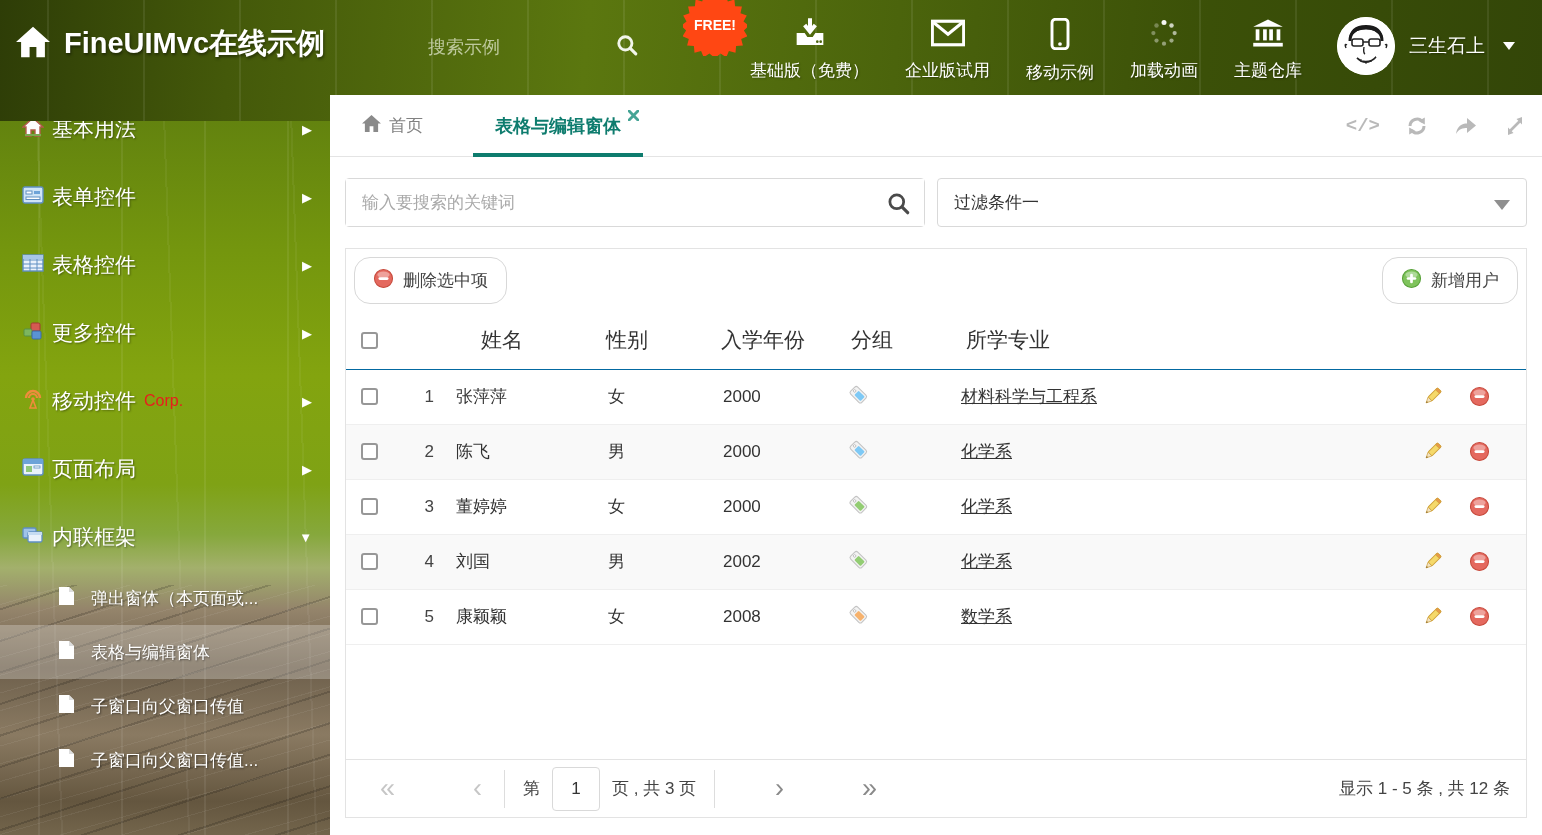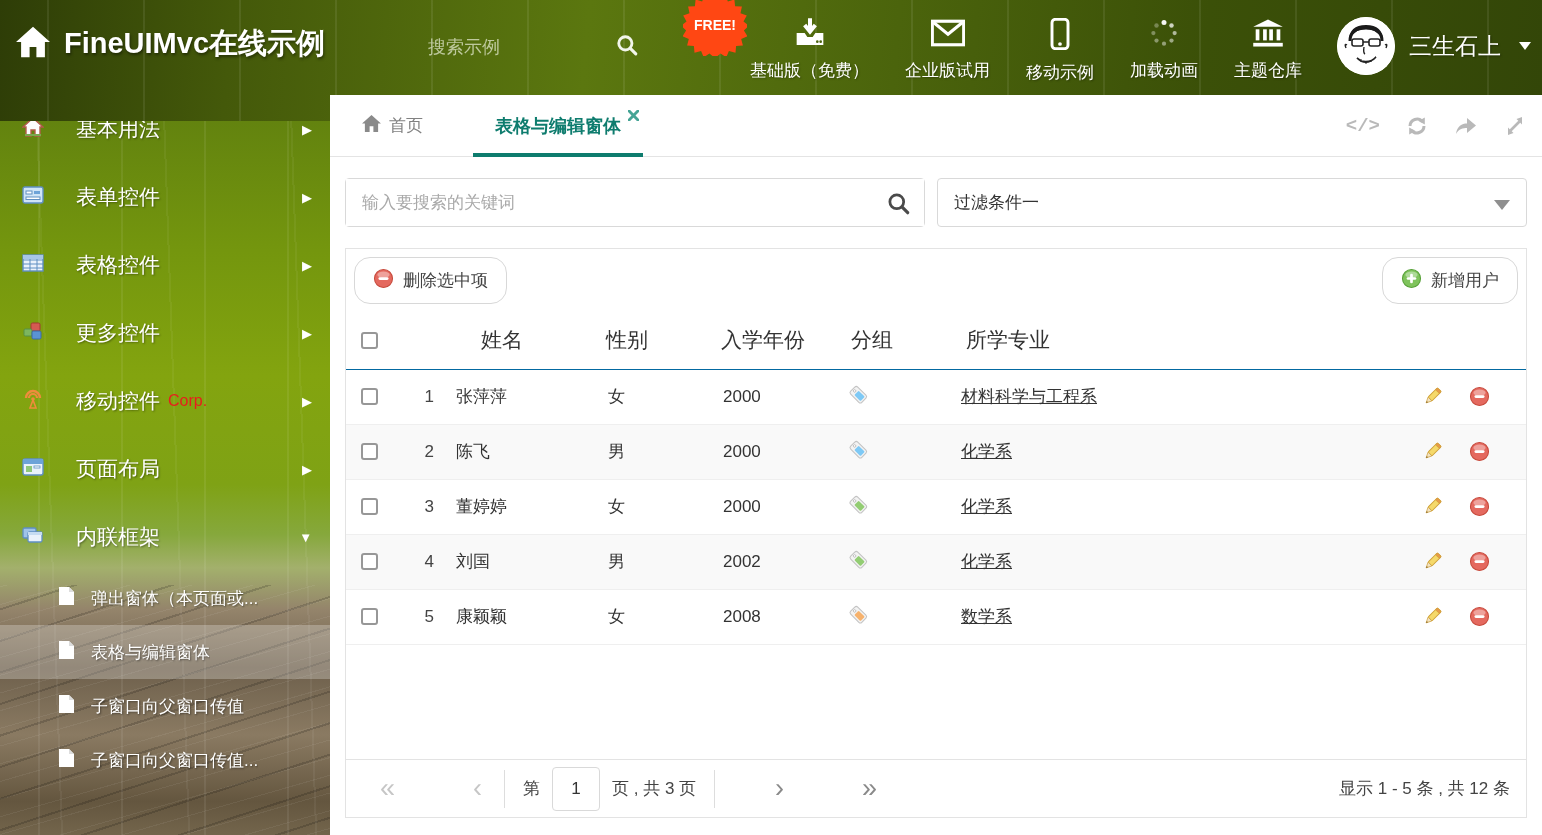--- a/index.html
+++ b/index.html
@@ -32,28 +32,28 @@
   .hdr-search { position:absolute; left:428px; top:28px; width:215px; height:38px; z-index:2; display:flex; align-items:center; }
   .hdr-search input { background:transparent; border:none; outline:none; width:160px;
     font-size:18px; color:rgba(255,255,255,.85); font-family:inherit; }
   .hdr-search input::placeholder { color:rgba(225,232,205,.75); }
   .free-badge { position:absolute; left:683px; top:-8px; width:64px; height:64px; z-index:3; }
   .hdr-nav { position:absolute; left:732px; top:18px; display:flex; align-items:flex-start; z-index:2; }
   .hdr-nav-item { display:flex; flex-direction:column; align-items:center; gap:7px; padding:0 18px; cursor:pointer; }
   .hdr-nav-item .lbl { color:#fff; font-size:17px; white-space:nowrap; text-shadow:1px 1px 2px rgba(0,0,0,.35); }
   .hdr-user { position:absolute; left:1337px; top:17px; display:flex; align-items:center; gap:14px; z-index:2; cursor:pointer; }
   .avatar { width:58px; height:58px; border-radius:50%; background:#fff; overflow:hidden; }
-  .hdr-user .uname { color:#fff; font-size:23px; text-shadow:1px 1px 2px rgba(0,0,0,.35); }
+  .hdr-user .uname { color:#fff; font-size:19px; text-shadow:1px 1px 2px rgba(0,0,0,.35); }
   .caret-down-sm { display:inline-block; width:0; height:0; border-left:6px solid transparent;
     border-right:6px solid transparent; border-top:8px solid #fff; margin-left:4px; }
 
   
   .sidebar { position:absolute; left:0; top:95px; width:330px; bottom:0; z-index:4; }
   .nav-item { height:68px; display:flex; align-items:center; padding:0 18px 0 22px; cursor:pointer; position:relative; }
-  .nav-item .txt { color:#fff; font-size:21px; margin-left:32px; text-shadow:1px 1px 2px rgba(0,0,0,.4); }
+  .nav-item .txt { color:#fff; font-size:21px; margin-left:8px; text-shadow:1px 1px 2px rgba(0,0,0,.4); }
   .nav-item .corp { color:#e81d1d; font-size:16px; margin-left:8px; text-shadow:none; }
   .nav-item .arrow { position:absolute; right:18px; color:#fff; font-size:13px; }
   .sub-item { height:54px; display:flex; align-items:center; padding:0 10px 0 58px; cursor:pointer; }
   .sub-item .txt { color:#fff; font-size:17px; margin-left:16px; white-space:nowrap; overflow:hidden;
     text-shadow:1px 1px 2px rgba(0,0,0,.45); }
   .sub-item.selected { background:rgba(255,255,255,.26); }
 
   
   .main { position:absolute; left:330px; top:95px; right:0; bottom:0; background:#fff; z-index:6; }
   .tabstrip { height:62px; border-bottom:1px solid #e4e4e4; display:flex; align-items:center; position:relative; }

